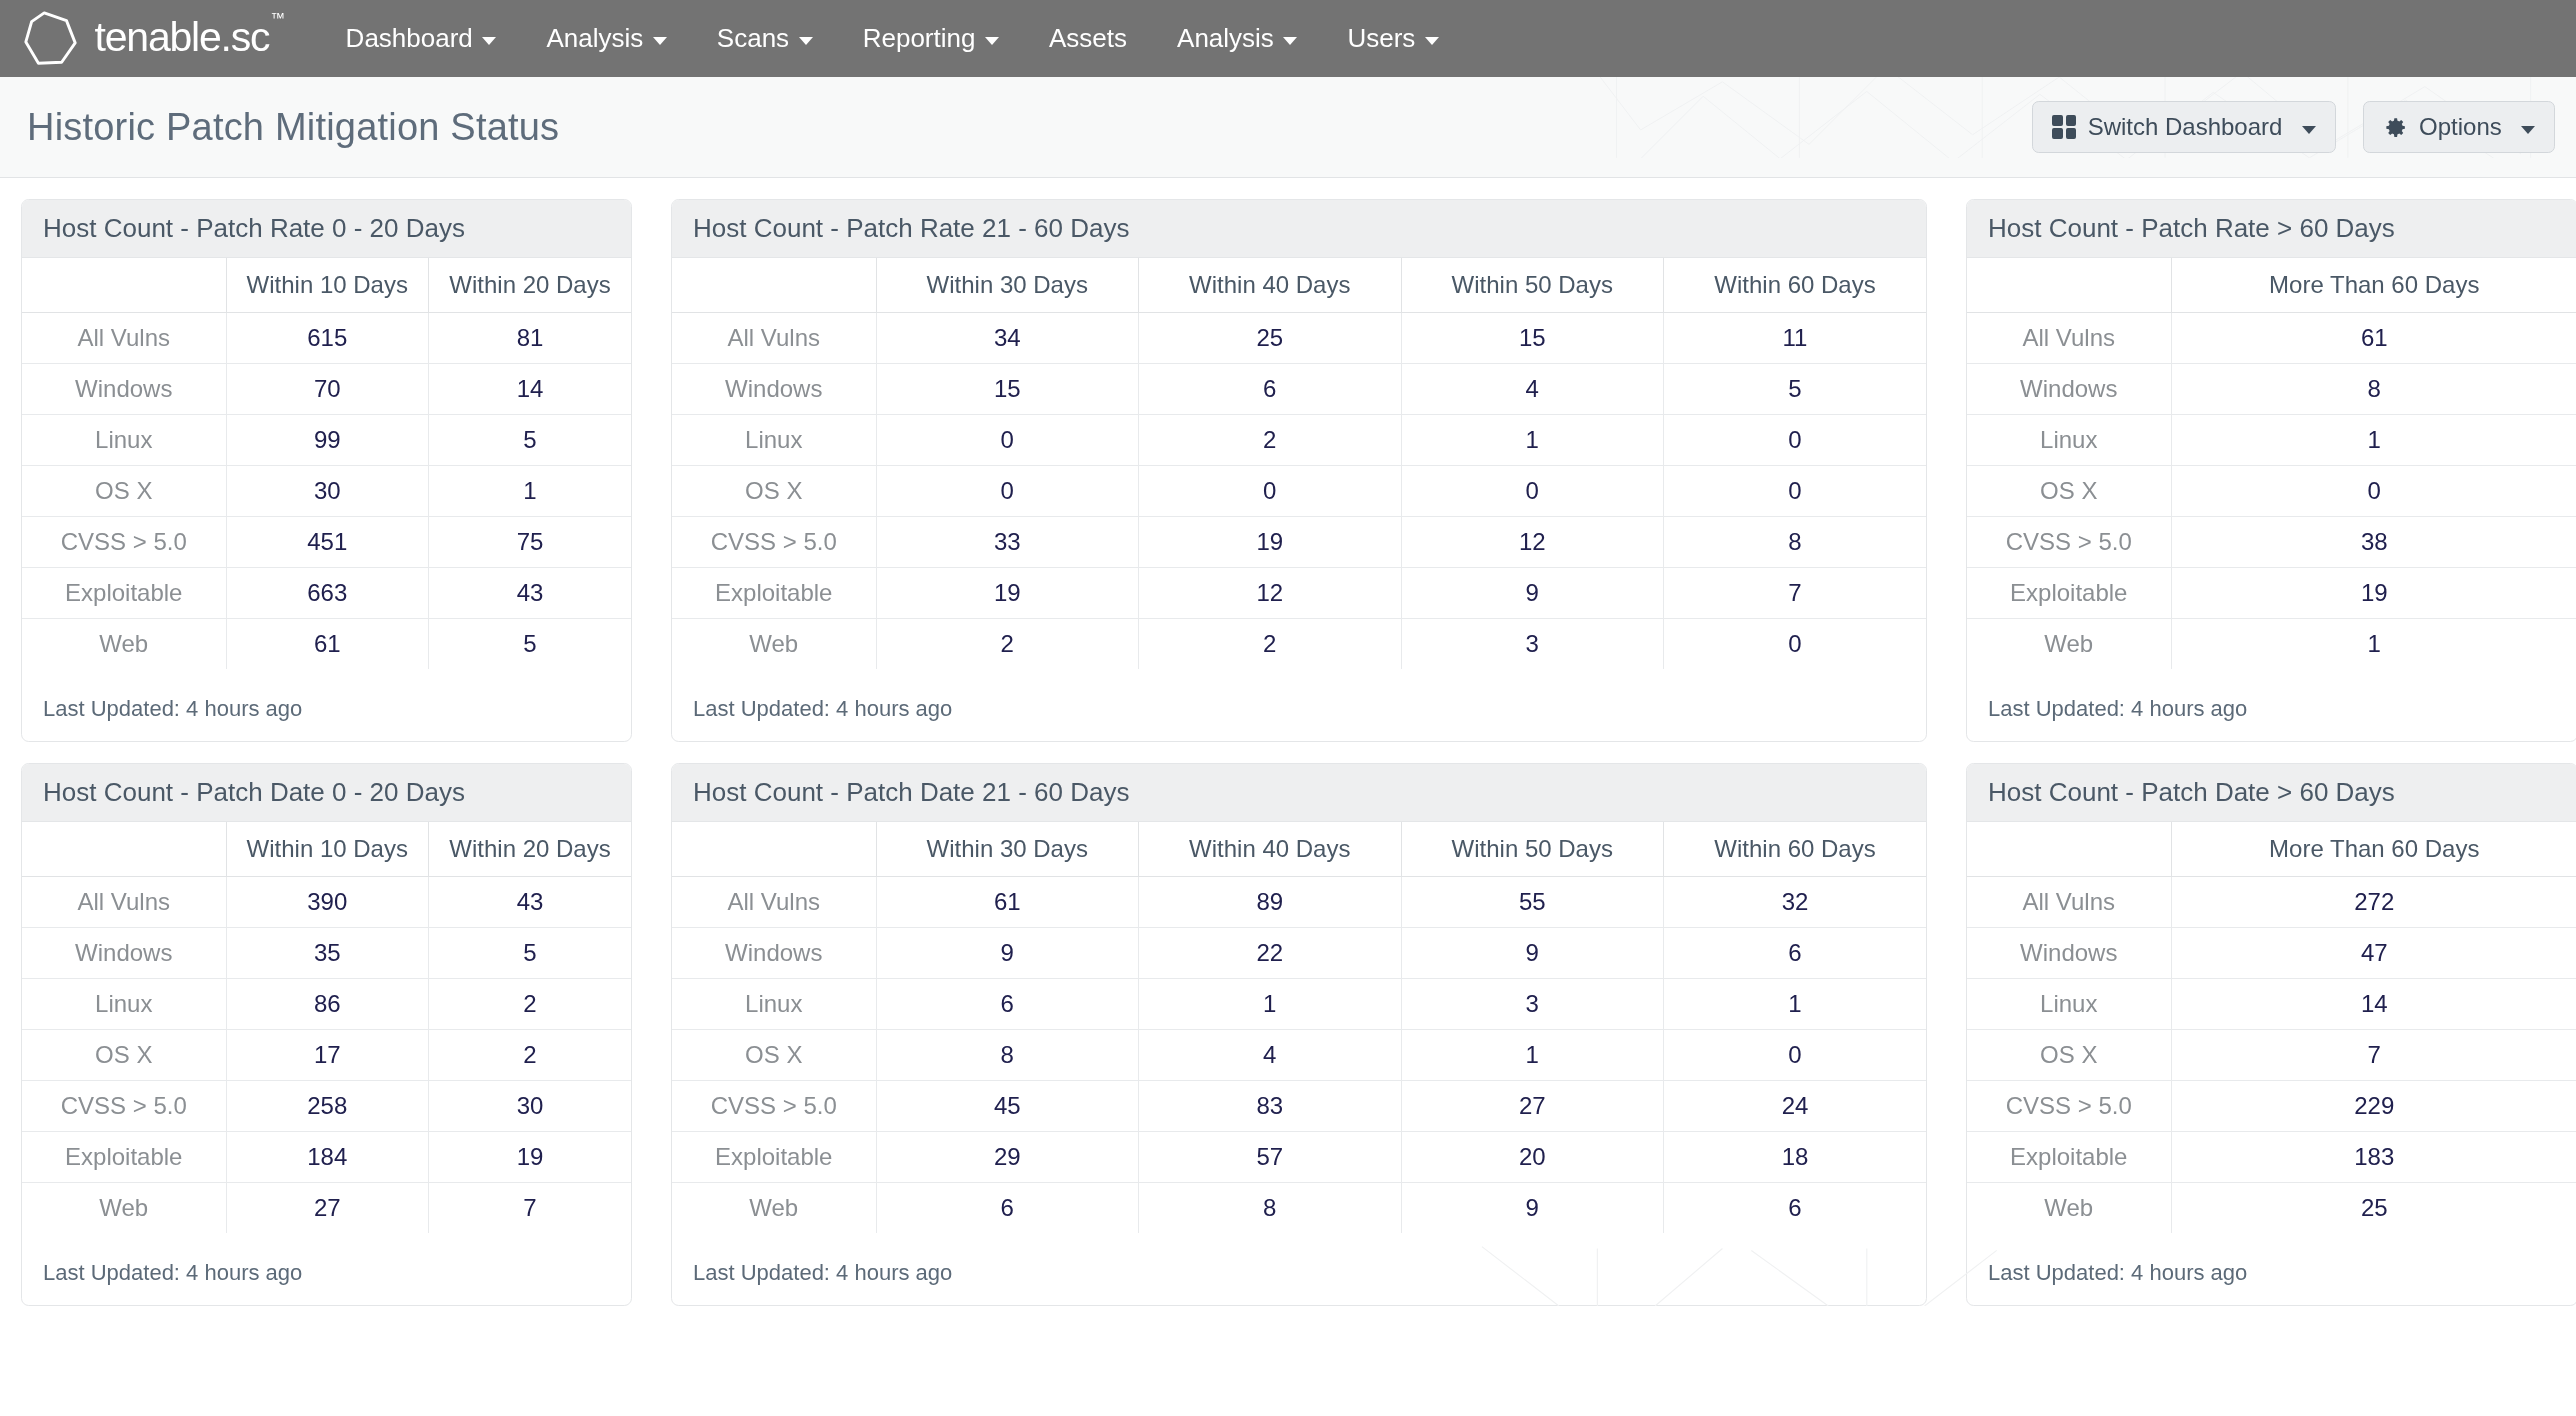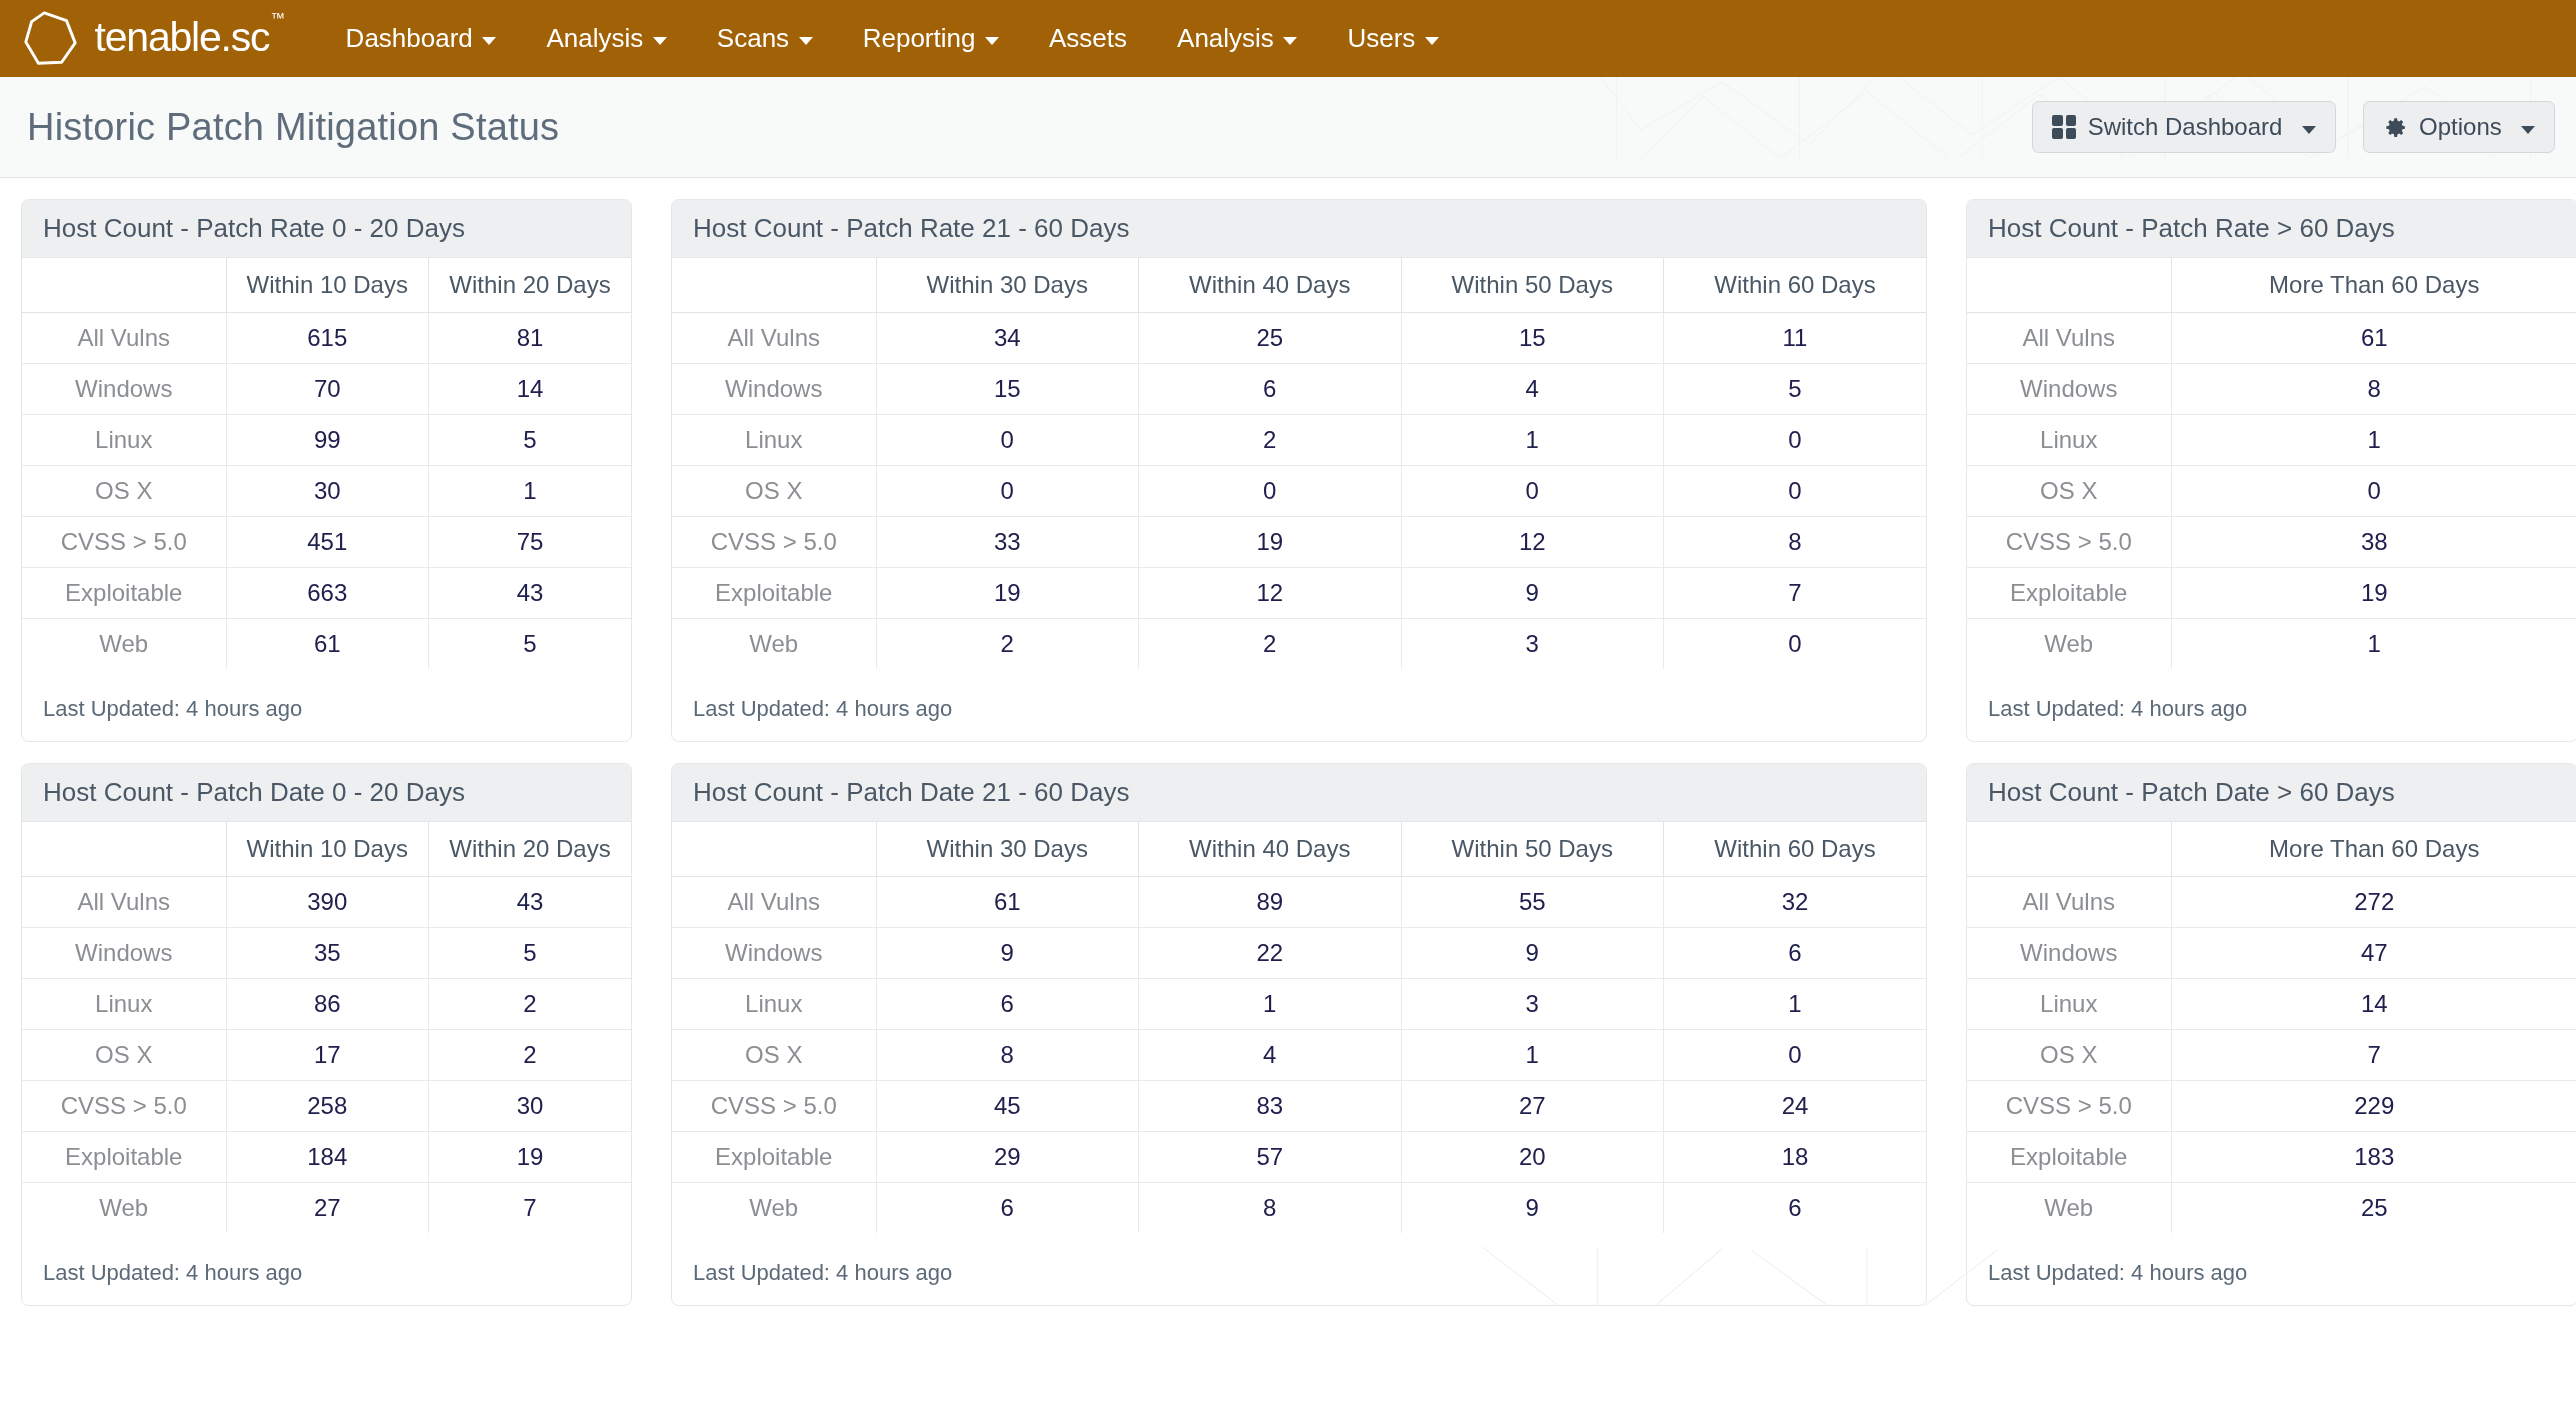--- a/index.html
+++ b/index.html
@@ -13,21 +13,21 @@
   body {
     font-family: "Liberation Sans", sans-serif;
     background: #ffffff;
     color: #3e4c5a;
     -webkit-font-smoothing: antialiased;
   }
 
   
   .navbar {
     height: 77px;
-    background: #a16207;
+    background: #737373;
     display: flex;
     align-items: center;
     padding: 0 0 0 21px;
     position: relative;
     z-index: 5;
   }
   .brand {
     display: flex;
     align-items: center;
     gap: 13.5px;

